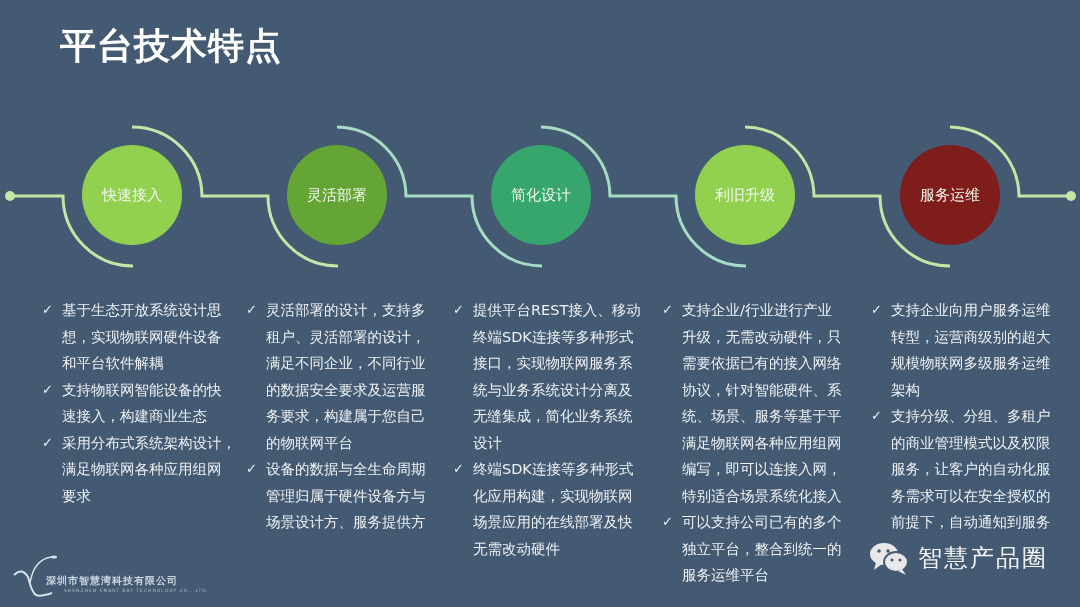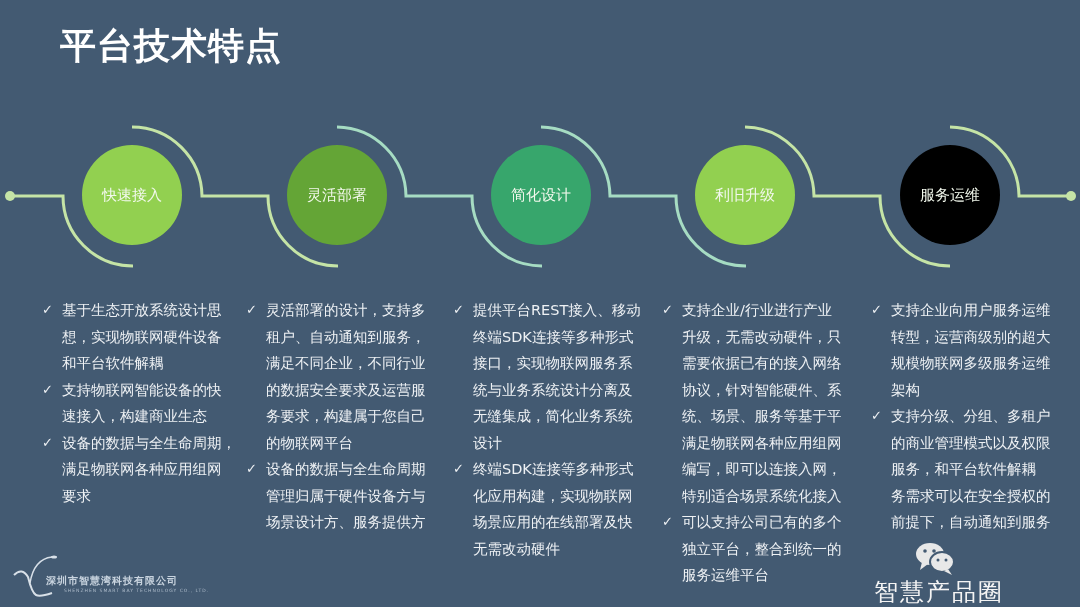--- a/index.html
+++ b/index.html
@@ -8,21 +8,21 @@
   .title { position:absolute; left:60px; top:22px; font-size:36px; font-weight:bold; color:#fff; letter-spacing:1px; }
   svg.flow { position:absolute; left:0; top:0; }
   .node { position:absolute; width:100px; height:100px; border-radius:50%; display:flex; align-items:center; justify-content:center;
           font-size:15px; color:#f2f8ec; top:145px; }
   .col { position:absolute; top:297px; font-size:14.5px; line-height:26.5px; color:#eef1f4; }
   .item { position:relative; padding-left:20px; }
   .item .chk { position:absolute; left:0; top:0; font-size:13px; }
   .logo { position:absolute; left:12px; top:553px; width:200px; height:45px; }
   .logo-cn { position:absolute; left:46px; top:574px; font-size:10px; color:#c9d4df; font-weight:bold; letter-spacing:1px; }
   .logo-en { position:absolute; left:64px; top:588px; font-size:4.5px; color:#aebccb; letter-spacing:1px; }
-  .wm { position:absolute; left:868px; top:540px; display:flex; align-items:center;flex-direction:column; }
+  .wm { position:absolute; left:868px; top:540px; display:flex; align-items:center; }
   .wm-text { font-size:24px; color:#f4f4f4; margin-left:6px; letter-spacing:2px; }
 </style>
 </head>
 <body>
 
 <div class="title">平台技术特点</div>
 
 <svg class="flow" width="1080" height="607" viewBox="0 0 1080 607">
   <g fill="none" stroke-width="3">
 
@@ -47,48 +47,48 @@
 </div>
 <div class="node" id="n1" style="left:287px;background:#64a536;">
   <span>灵活部署</span>
 </div>
 <div class="node" id="n2" style="left:491px;background:#37a66c;">
   <span>简化设计</span>
 </div>
 <div class="node" id="n3" style="left:695px;background:#92d050;">
   <span>利旧升级</span>
 </div>
-<div class="node" id="n4" style="left:900px;background:#000000;">
+<div class="node" id="n4" style="left:900px;background:#7f1d1d;">
   <span>服务运维</span>
 </div>
 
 <div class="col" style="left:42px;width:200px;">
     <div class="item">
       <span class="chk">✓</span>
       <div>基于生态开放系统设计思</div>
       <div>想，实现物联网硬件设备</div>
       <div>和平台软件解耦</div>
     </div>
     <div class="item">
       <span class="chk">✓</span>
       <div>支持物联网智能设备的快</div>
       <div>速接入，构建商业生态</div>
     </div>
     <div class="item">
       <span class="chk">✓</span>
-      <div>设备的数据与全生命周期，</div>
+      <div>采用分布式系统架构设计，</div>
       <div>满足物联网各种应用组网</div>
       <div>要求</div>
     </div>
   </div>
 <div class="col" style="left:246px;width:200px;">
     <div class="item">
       <span class="chk">✓</span>
       <div>灵活部署的设计，支持多</div>
-      <div>租户、自动通知到服务，</div>
+      <div>租户、灵活部署的设计，</div>
       <div>满足不同企业，不同行业</div>
       <div>的数据安全要求及运营服</div>
       <div>务要求，构建属于您自己</div>
       <div>的物联网平台</div>
     </div>
     <div class="item">
       <span class="chk">✓</span>
       <div>设备的数据与全生命周期</div>
       <div>管理归属于硬件设备方与</div>
       <div>场景设计方、服务提供方</div>
@@ -136,21 +136,21 @@
       <span class="chk">✓</span>
       <div>支持企业向用户服务运维</div>
       <div>转型，运营商级别的超大</div>
       <div>规模物联网多级服务运维</div>
       <div>架构</div>
     </div>
     <div class="item">
       <span class="chk">✓</span>
       <div>支持分级、分组、多租户</div>
       <div>的商业管理模式以及权限</div>
-      <div>服务，和平台软件解耦</div>
+      <div>服务，让客户的自动化服</div>
       <div>务需求可以在安全授权的</div>
       <div>前提下，自动通知到服务</div>
     </div>
   </div>
 
 <svg class="logo" viewBox="0 0 200 45">
   <path d="M2 22 Q10 14 16 24 Q20 40 24 42 Q28 44 40 40" stroke="#d8e0e8" stroke-width="2" fill="none"></path>
   <path d="M18 30 Q22 6 40 4" stroke="#d8e0e8" stroke-width="1.5" fill="none"></path>
   <ellipse cx="42" cy="4" rx="3" ry="1.5" fill="#d8e0e8"></ellipse>
 </svg>

